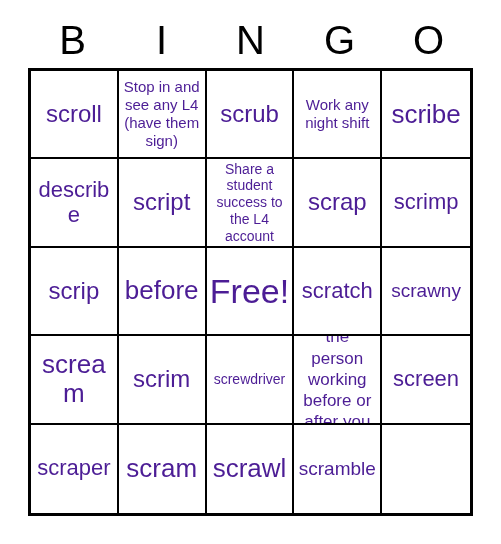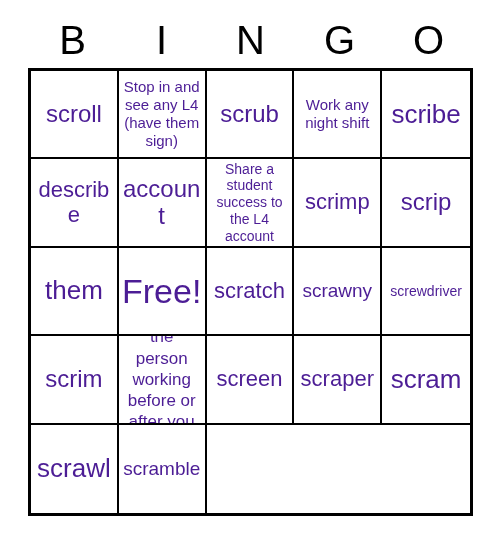--- a/index.html
+++ b/index.html
@@ -120,50 +120,56 @@
         <span class="cell-text">Work any night shift</span>
       </div>
     <div class="cell fs-lg">
         <span class="cell-text">scribe</span>
       </div>
 
     <div class="cell fs-md">
         <span class="cell-text">describe</span>
       </div>
     <div class="cell fs-xl">
-        <span class="cell-text">account</span>
+        <span class="cell-text">script</span>
       </div>
     <div class="cell fs-xxs">
         <span class="cell-text">Share a student success to the L4 account</span>
+      </div>
+    <div class="cell fs-xl">
+        <span class="cell-text">scrap</span>
       </div>
     <div class="cell fs-md">
         <span class="cell-text">scrimp</span>
       </div>
 
     <div class="cell fs-xl">
         <span class="cell-text">scrip</span>
       </div>
     <div class="cell fs-lg">
-        <span class="cell-text">them</span>
+        <span class="cell-text">before</span>
       </div>
     <div class="cell fs-xxl">
         <span class="cell-text">Free!</span>
       </div>
     <div class="cell fs-md">
         <span class="cell-text">scratch</span>
       </div>
 
     <div class="cell fs-sm">
         <span class="cell-text">scrawny</span>
       </div>
-    <div class="cell fs-xxs">
-        <span class="cell-text">screwdriver</span>
+    <div class="cell fs-lg">
+        <span class="cell-text">scream</span>
       </div>
     <div class="cell fs-xl">
         <span class="cell-text">scrim</span>
+      </div>
+    <div class="cell fs-xxs">
+        <span class="cell-text">screwdriver</span>
       </div>
     <div class="cell fs-tiny">
         <span class="cell-text">Introduce yourself to the person working before or after you (have them sign)</span>
       </div>
 
     <div class="cell fs-md">
         <span class="cell-text">screen</span>
       </div>
     <div class="cell fs-md">
         <span class="cell-text">scraper</span>

